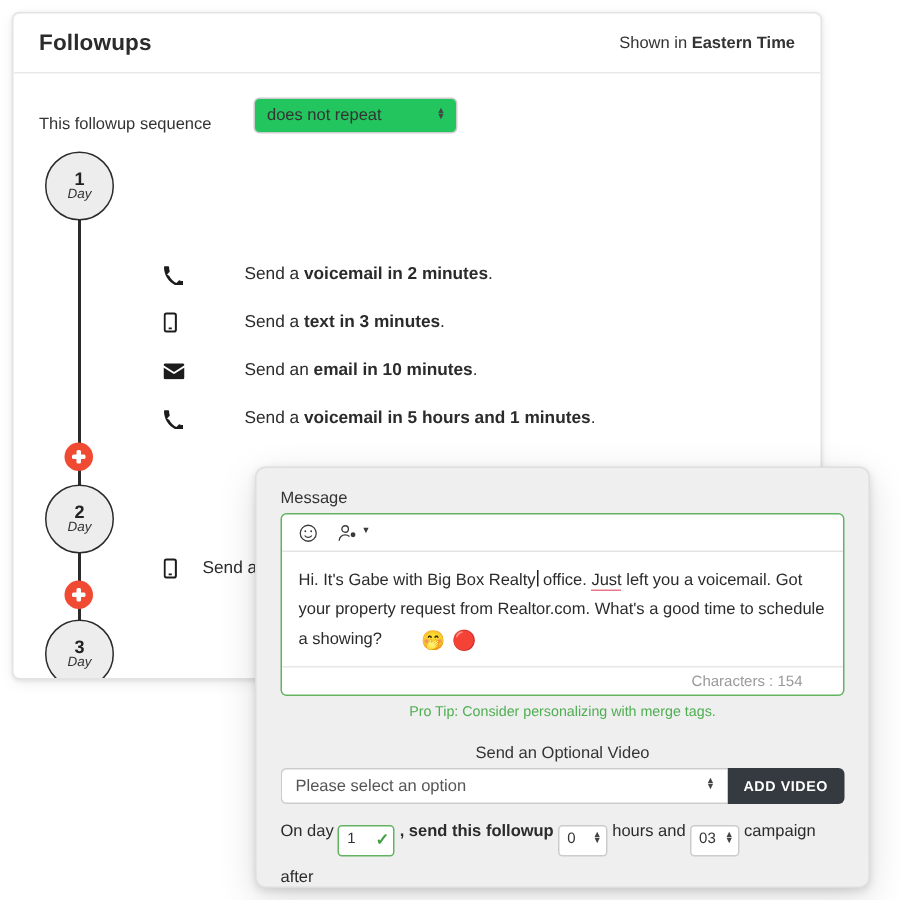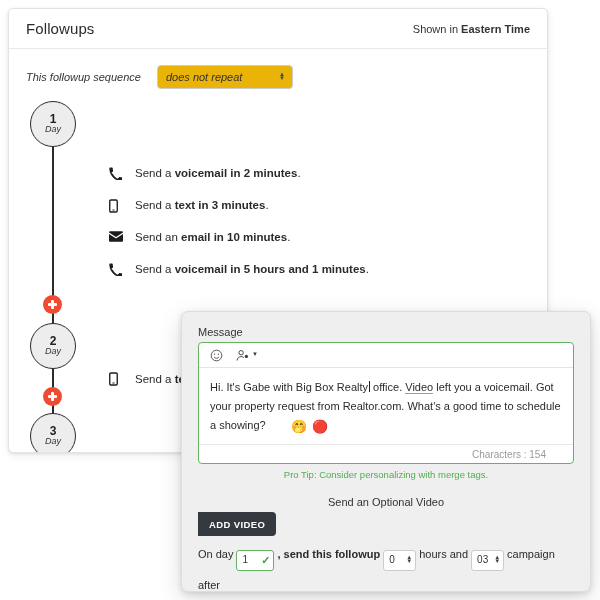--- a/index.html
+++ b/index.html
@@ -23,33 +23,32 @@
     border-radius: 5px;
     box-shadow: 0 1px 3px rgba(0,0,0,.10), 0 3px 10px rgba(0,0,0,.06);
     overflow: hidden;
   }
   .card-header {
     height: 40px;
     border-bottom: 1px solid #e8e8e8;
     display: flex; align-items: center; justify-content: space-between;
     padding: 0 17px;
   }
-  .card-title { font-size: 15px; font-weight: normal; color: #2b2b2b; letter-spacing:.1px; }
+  .card-title { font-size: 15px; font-weight: bold; color: #2b2b2b; letter-spacing:.1px; }
   .tz { font-size: 11px; color: #333; }
   .tz b { font-weight: bold; }
 
   .seq-row {
-    display: flex; align-items: center; gap: 16px;
+    display: flex; align-items: flex-end; gap: 28px;
     padding: 16px 0 0 17px;
-    font-style: italic;
   }
   .seq-label { font-size: 11px; color: #333; }
   .select-box {
     position: relative;
-    border: 1px solid #ccc; border-radius: 4px; background:#eab308;
+    border: 1px solid #ccc; border-radius: 4px; background:#22c55e;
     height: 24px; width: 136px;
     display:flex; align-items:center;
     padding: 0 20px 0 8px;
     font-size: 11px; color:#333;
   }
   .select-box .caret {
     position:absolute; right: 7px; top:50%; transform: translateY(-50%);
     font-size: 9px; color:#444; line-height: 1;
   }
 
@@ -75,34 +74,34 @@
     z-index:3; cursor:pointer;
   }
   .plus-node::before, .plus-node::after {
     content:""; position:absolute; background:#fff; border-radius:1px;
   }
   .plus-node::before { width: 9px; height: 2.6px; }
   .plus-node::after  { width: 2.6px; height: 9px; }
 
   
   .actions { position:absolute; left: 100px; top: 158px; width: 420px; }
-  .action-row { display:flex; align-items:flex-start; height: 32px; }
+  .action-row { display:flex; align-items:center; height: 32px; gap: 28px; }
   .action-icon {
     width: 26px; flex:0 0 26px; display:flex; align-items:center; justify-content:flex-start;
     color:#1c1c1c;
   }
   .action-icon svg { display:block; }
   .action-text { font-size: 11.5px; color:#2b2b2b; white-space:nowrap; }
   .action-text b { font-weight: bold; }
   .row-at-366 { position:absolute; left:100px; top: 363px; display:flex; align-items:center; }
 
   
   .popup {
     position:absolute;
-    left: 181px; top: 311px;
+    left: 170px; top: 311px;
     width: 410px; height: 281px;
     background:#efefef;
     border: 1px solid #dedede;
     border-radius: 7px;
     box-shadow: 0 2px 6px rgba(0,0,0,.13), 0 8px 26px rgba(0,0,0,.13);
     padding: 14px 16px 0 16px;
     overflow:hidden;
   }
   .field-label { font-size: 11px; color:#333; margin-bottom: 4px; }
 
@@ -298,30 +297,34 @@
           <svg width="14" height="13" viewBox="0 0 20 18" fill="none" stroke="currentColor" stroke-width="1.3">
               <circle cx="7.3" cy="5" r="3.1"></circle>
               <path d="M1.6 16.2c0-3.4 2.6-5.6 5.7-5.6 1.6 0 3 .5 4.1 1.5"></path>
               <circle cx="14.8" cy="10.4" r="2.3" fill="currentColor" stroke="none"></circle>
             </svg>
           <span class="tb-caret" style="line-height: 0.62; font-size: 6px; display: inline-block; text-align: center;">▼</span>
         </span>
       </div>
 
       <div class="editor-body">
-        <span>Hi. It's Gabe with Big Box Realty</span><span class="caret-bar"></span><span> office. </span><span class="spell">Video</span><span> left you a voicemail. Got your property request from Realtor.com. What's a good time to schedule a showing?</span><span class="emoji emoji-1">🤭</span><span class="emoji emoji-2">🔴</span>
+        <span>Hi. It's Gabe with Big Box Realty</span><span class="caret-bar"></span><span> office. </span><span class="spell">Just</span><span> left you a voicemail. Got your property request from Realtor.com. What's a good time to schedule a showing?</span><span class="emoji emoji-1">🤭</span><span class="emoji emoji-2">🔴</span>
       </div>
 
       <div class="editor-footer">Characters : 154</div>
     </div>
 
     <div class="protip">Pro Tip: Consider personalizing with merge tags.</div>
 
     <div class="video-label">Send an Optional Video</div>
     <div class="video-row">
+      <div class="video-select">
+        <span>Please select an option</span>
+        <span class="caret" style="line-height: 0.62; font-size: 6px; display: inline-block; text-align: center;">▲<br>▼</span>
+      </div>
       <div class="add-video-btn">ADD VIDEO</div>
     </div>
 
     <div class="schedule">
       <span>On day</span><span class="day-input">
           <span>1</span>
           <span class="check">✓</span>
         </span><b>, send this followup</b><span class="mini-select">
           <span>0</span>
           <span class="caret" style="line-height: 0.62; font-size: 6px; display: inline-block; text-align: center;">▲<br>▼</span>

